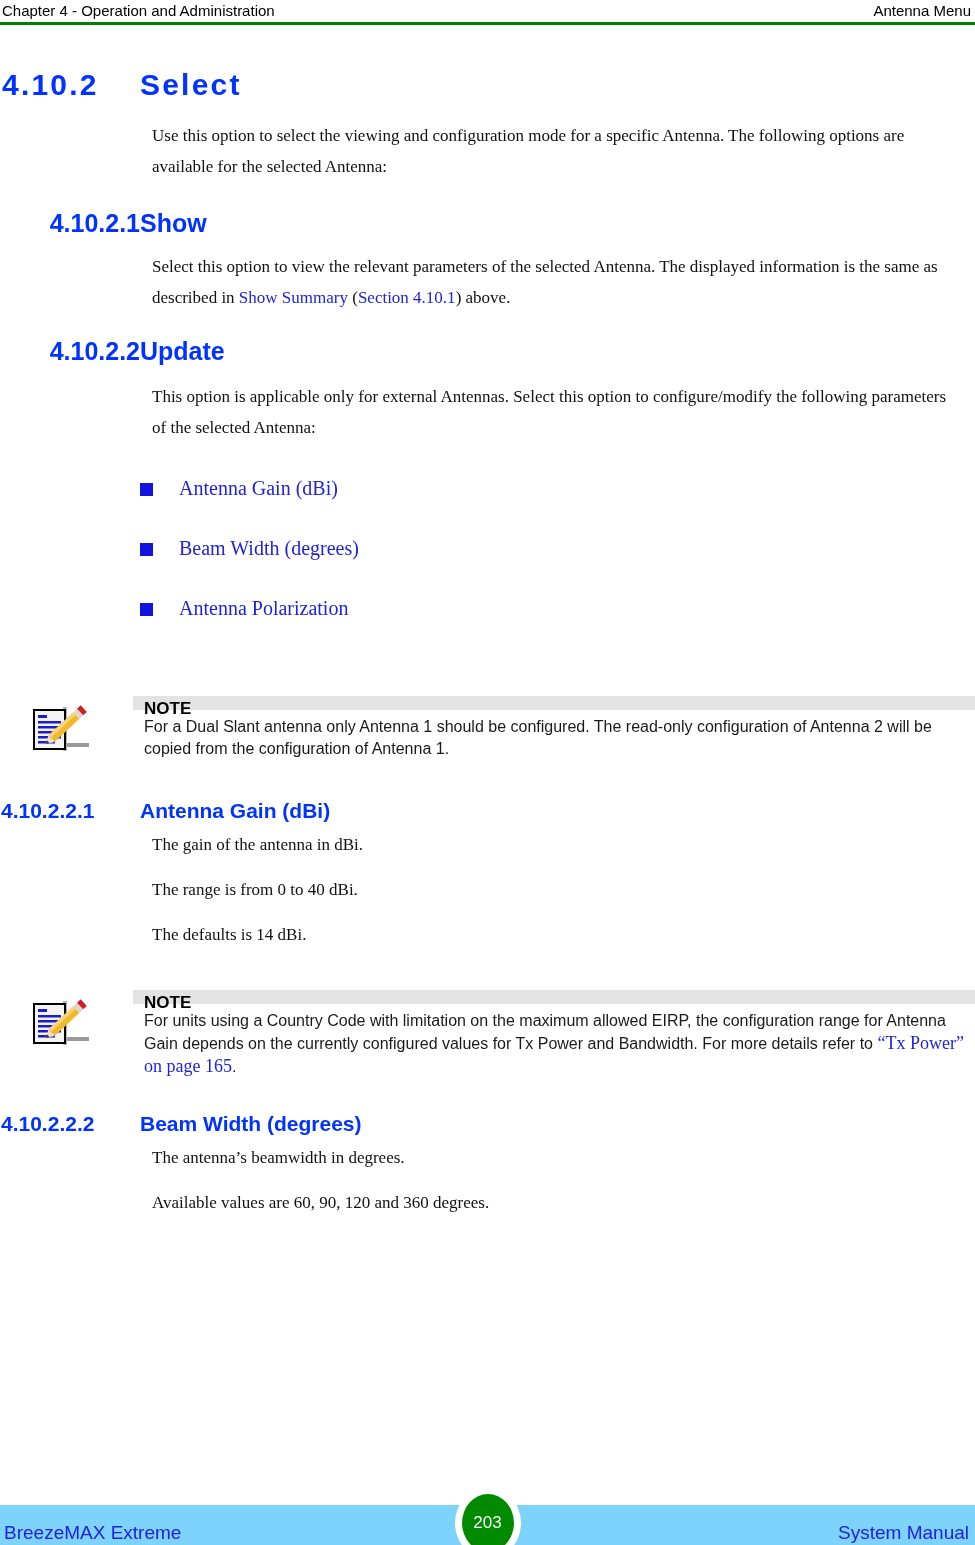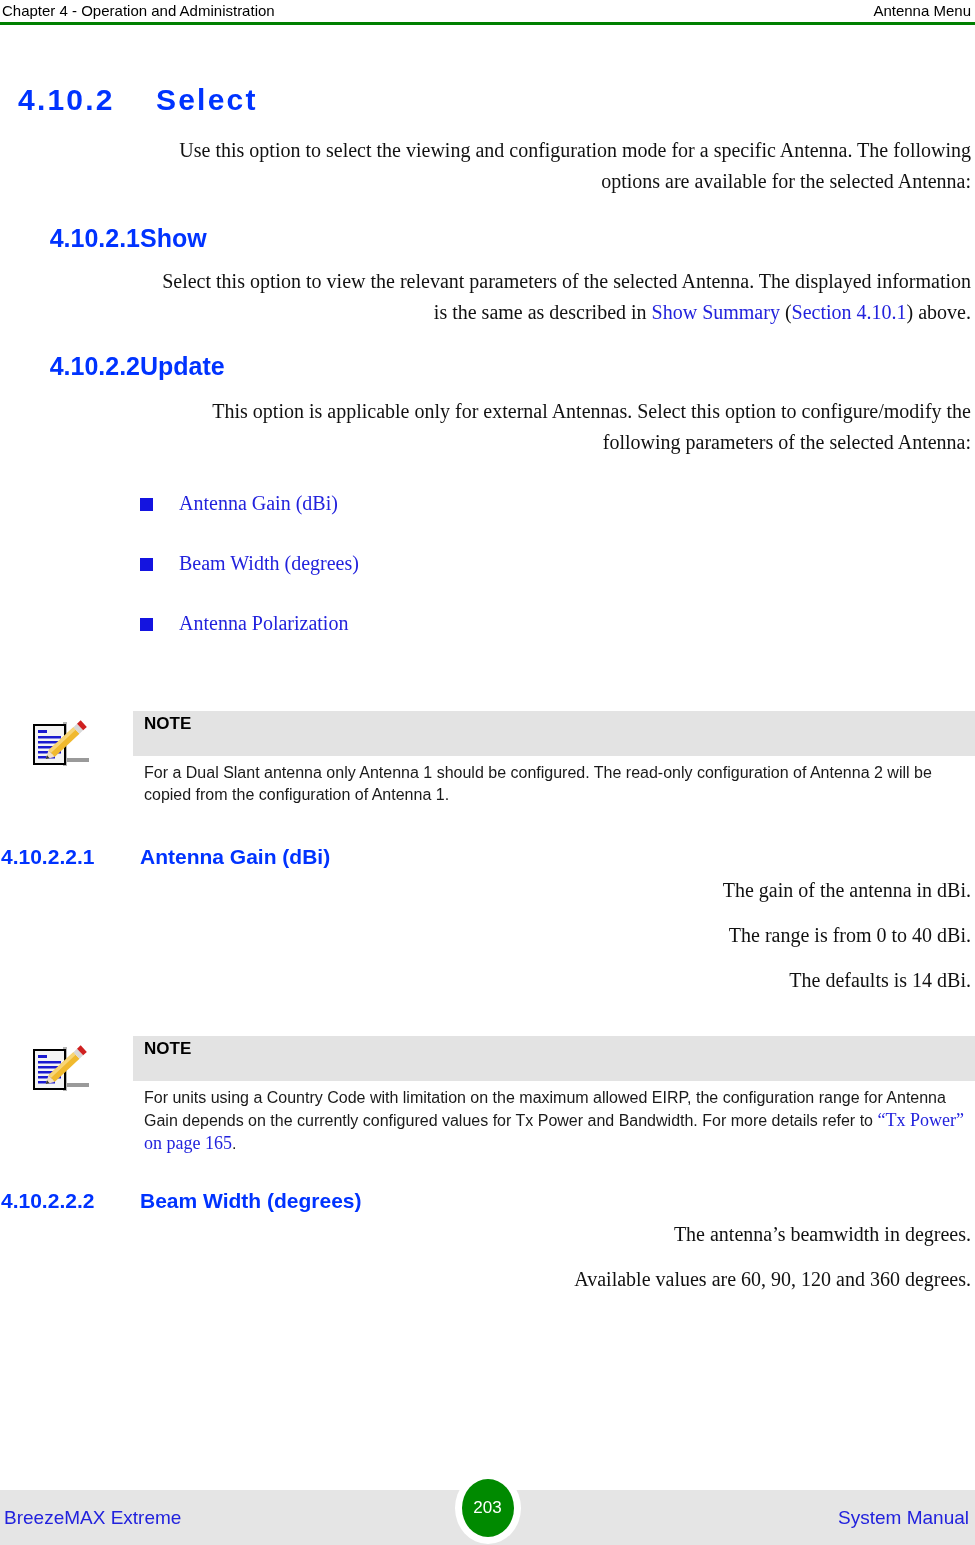--- a/index.html
+++ b/index.html
@@ -103,28 +103,27 @@
     line-height: 28px;
   }
   .h4-num {
     width: 140px;
     flex: 0 0 140px;
     padding-left: 1px;
     box-sizing: border-box;
   }
 
   .body-para {
-    margin: 4px;
+    margin: 12px;
     padding: 0 0 0 140px;
     font-family: "Liberation Serif", serif;
-    font-size: 20px;
+    font-size: 17px;
     line-height: 31px;
     color: #111111;
     max-width: 925px;
-    text-align: right;
   }
   .link {
     color: #2222dd;
   }
 
   .bullet-list {
     list-style: none;
     margin: 0;
     padding: 0;
   }
@@ -155,21 +154,21 @@
   }
   .note-icon {
     position: absolute;
     left: 30px;
     top: 6px;
     width: 62px;
     height: 60px;
   }
   .note-head {
     background: #e3e3e3;
-    height: 45px;
+    height: 14px;
     padding: 2px 0 0 11px;
     box-sizing: border-box;
     font-family: "Liberation Sans", sans-serif;
     font-weight: bold;
     font-size: 17px;
     line-height: 22px;
     color: #000000;
   }
   .note-body {
     padding: 6px 10px 0 11px;
@@ -187,22 +186,22 @@
     font-size: 18px;
     color: #2222dd;
   }
 
   
   .page-footer {
     position: absolute;
     left: 0;
     bottom: 0;
     width: 975px;
-    height: 55px;
-    background: #e5e5e5;
+    height: 40px;
+    background: #7dd3fc;
   }
   .footer-row {
     position: relative;
     height: 55px;
     display: flex;
     align-items: center;
     justify-content: space-between;
     padding: 0 6px 0 4px;
     box-sizing: border-box;
     font-family: "Liberation Sans", sans-serif;
@@ -241,21 +240,21 @@
 <div class="page-header">
   <div class="hdr-row">
     <span>Chapter 4 - Operation and Administration</span>
     <span>Antenna Menu</span>
   </div>
   <div class="rule"></div>
 </div>
 
 <div class="content">
 
-  <div class="h2-block" style="margin-top:55px;padding-left:16px;">
+  <div class="h2-block" style="margin-top:40px;">
     <span class="h2-num">4.10.2</span>
     <span class="h2-title">Select</span>
   </div>
   <p class="body-para" style="margin-top:16px;">Use this option to select the viewing and configuration mode for a specific Antenna. The following options are available for the selected Antenna:</p>
 
   <div class="h3-block" style="margin-top:25px;">
     <span class="h3-num">4.10.2.1</span>
     <span class="h3-title">Show</span>
   </div>
   <p class="body-para" style="margin-top:12px;"><span>Select this option to view the relevant parameters of the selected Antenna. The displayed information is the same as described in </span><span class="link">Show Summary</span><span> (</span><span class="link">Section 4.10.1</span><span>) above.</span></p>

